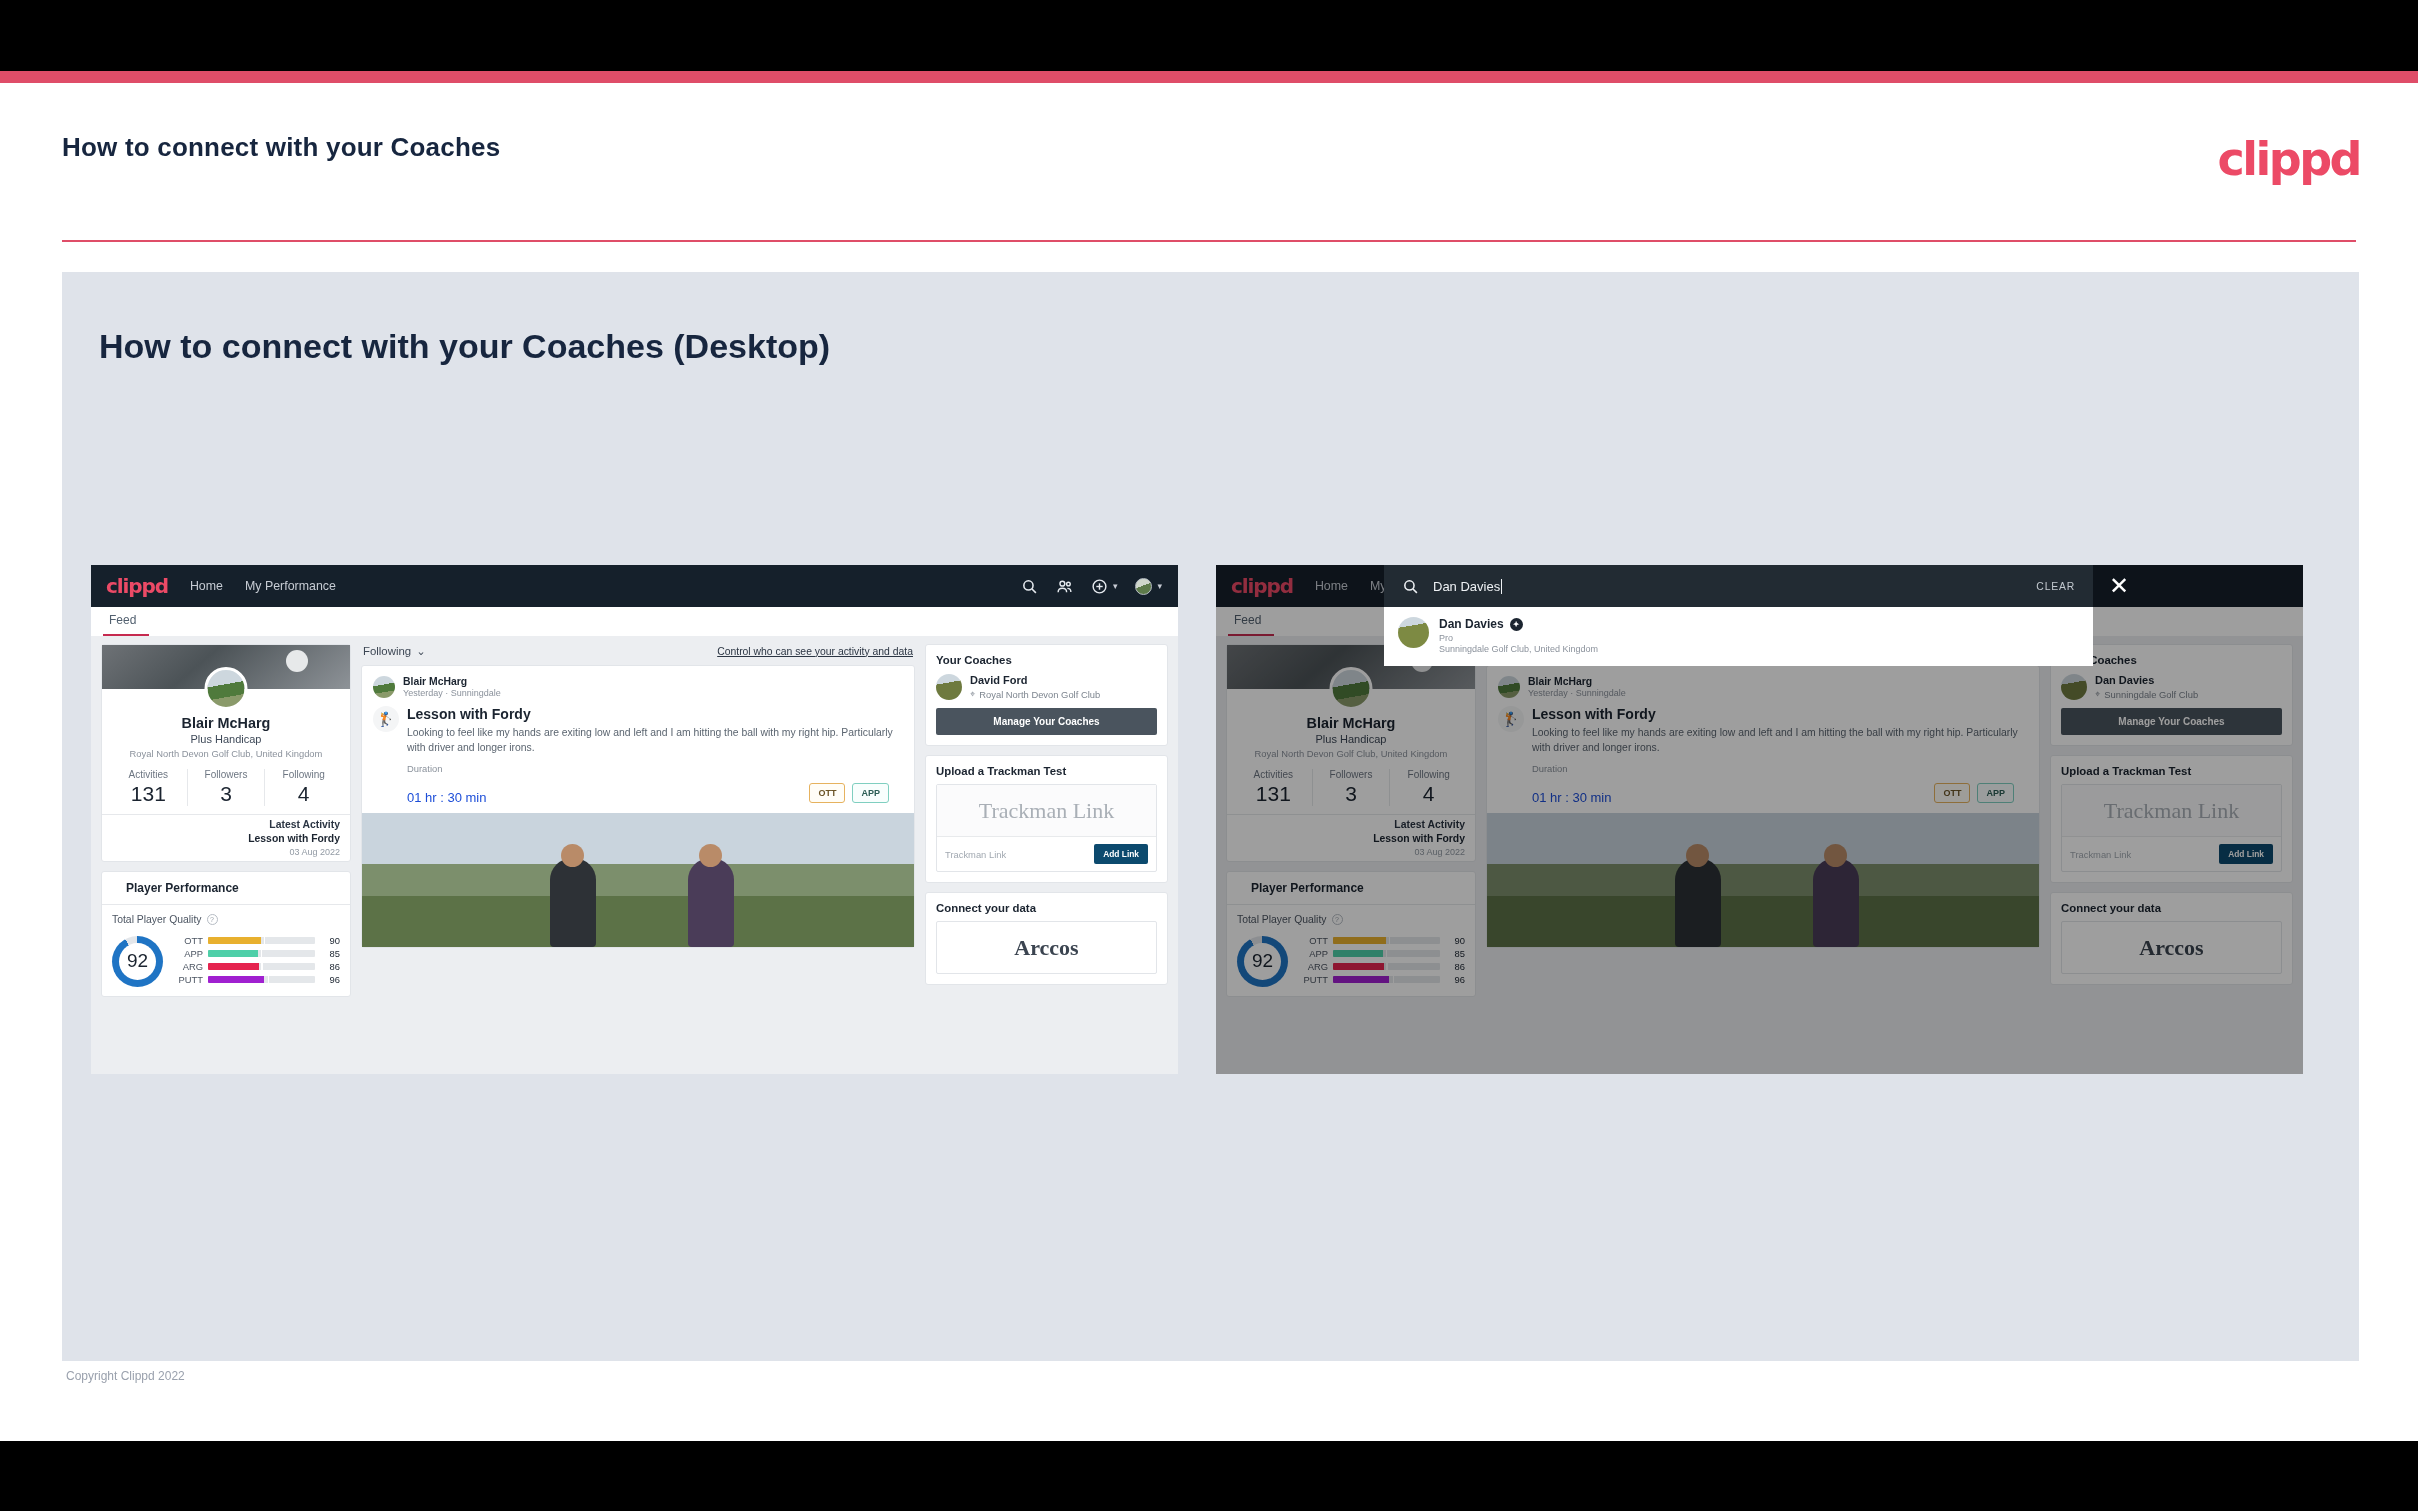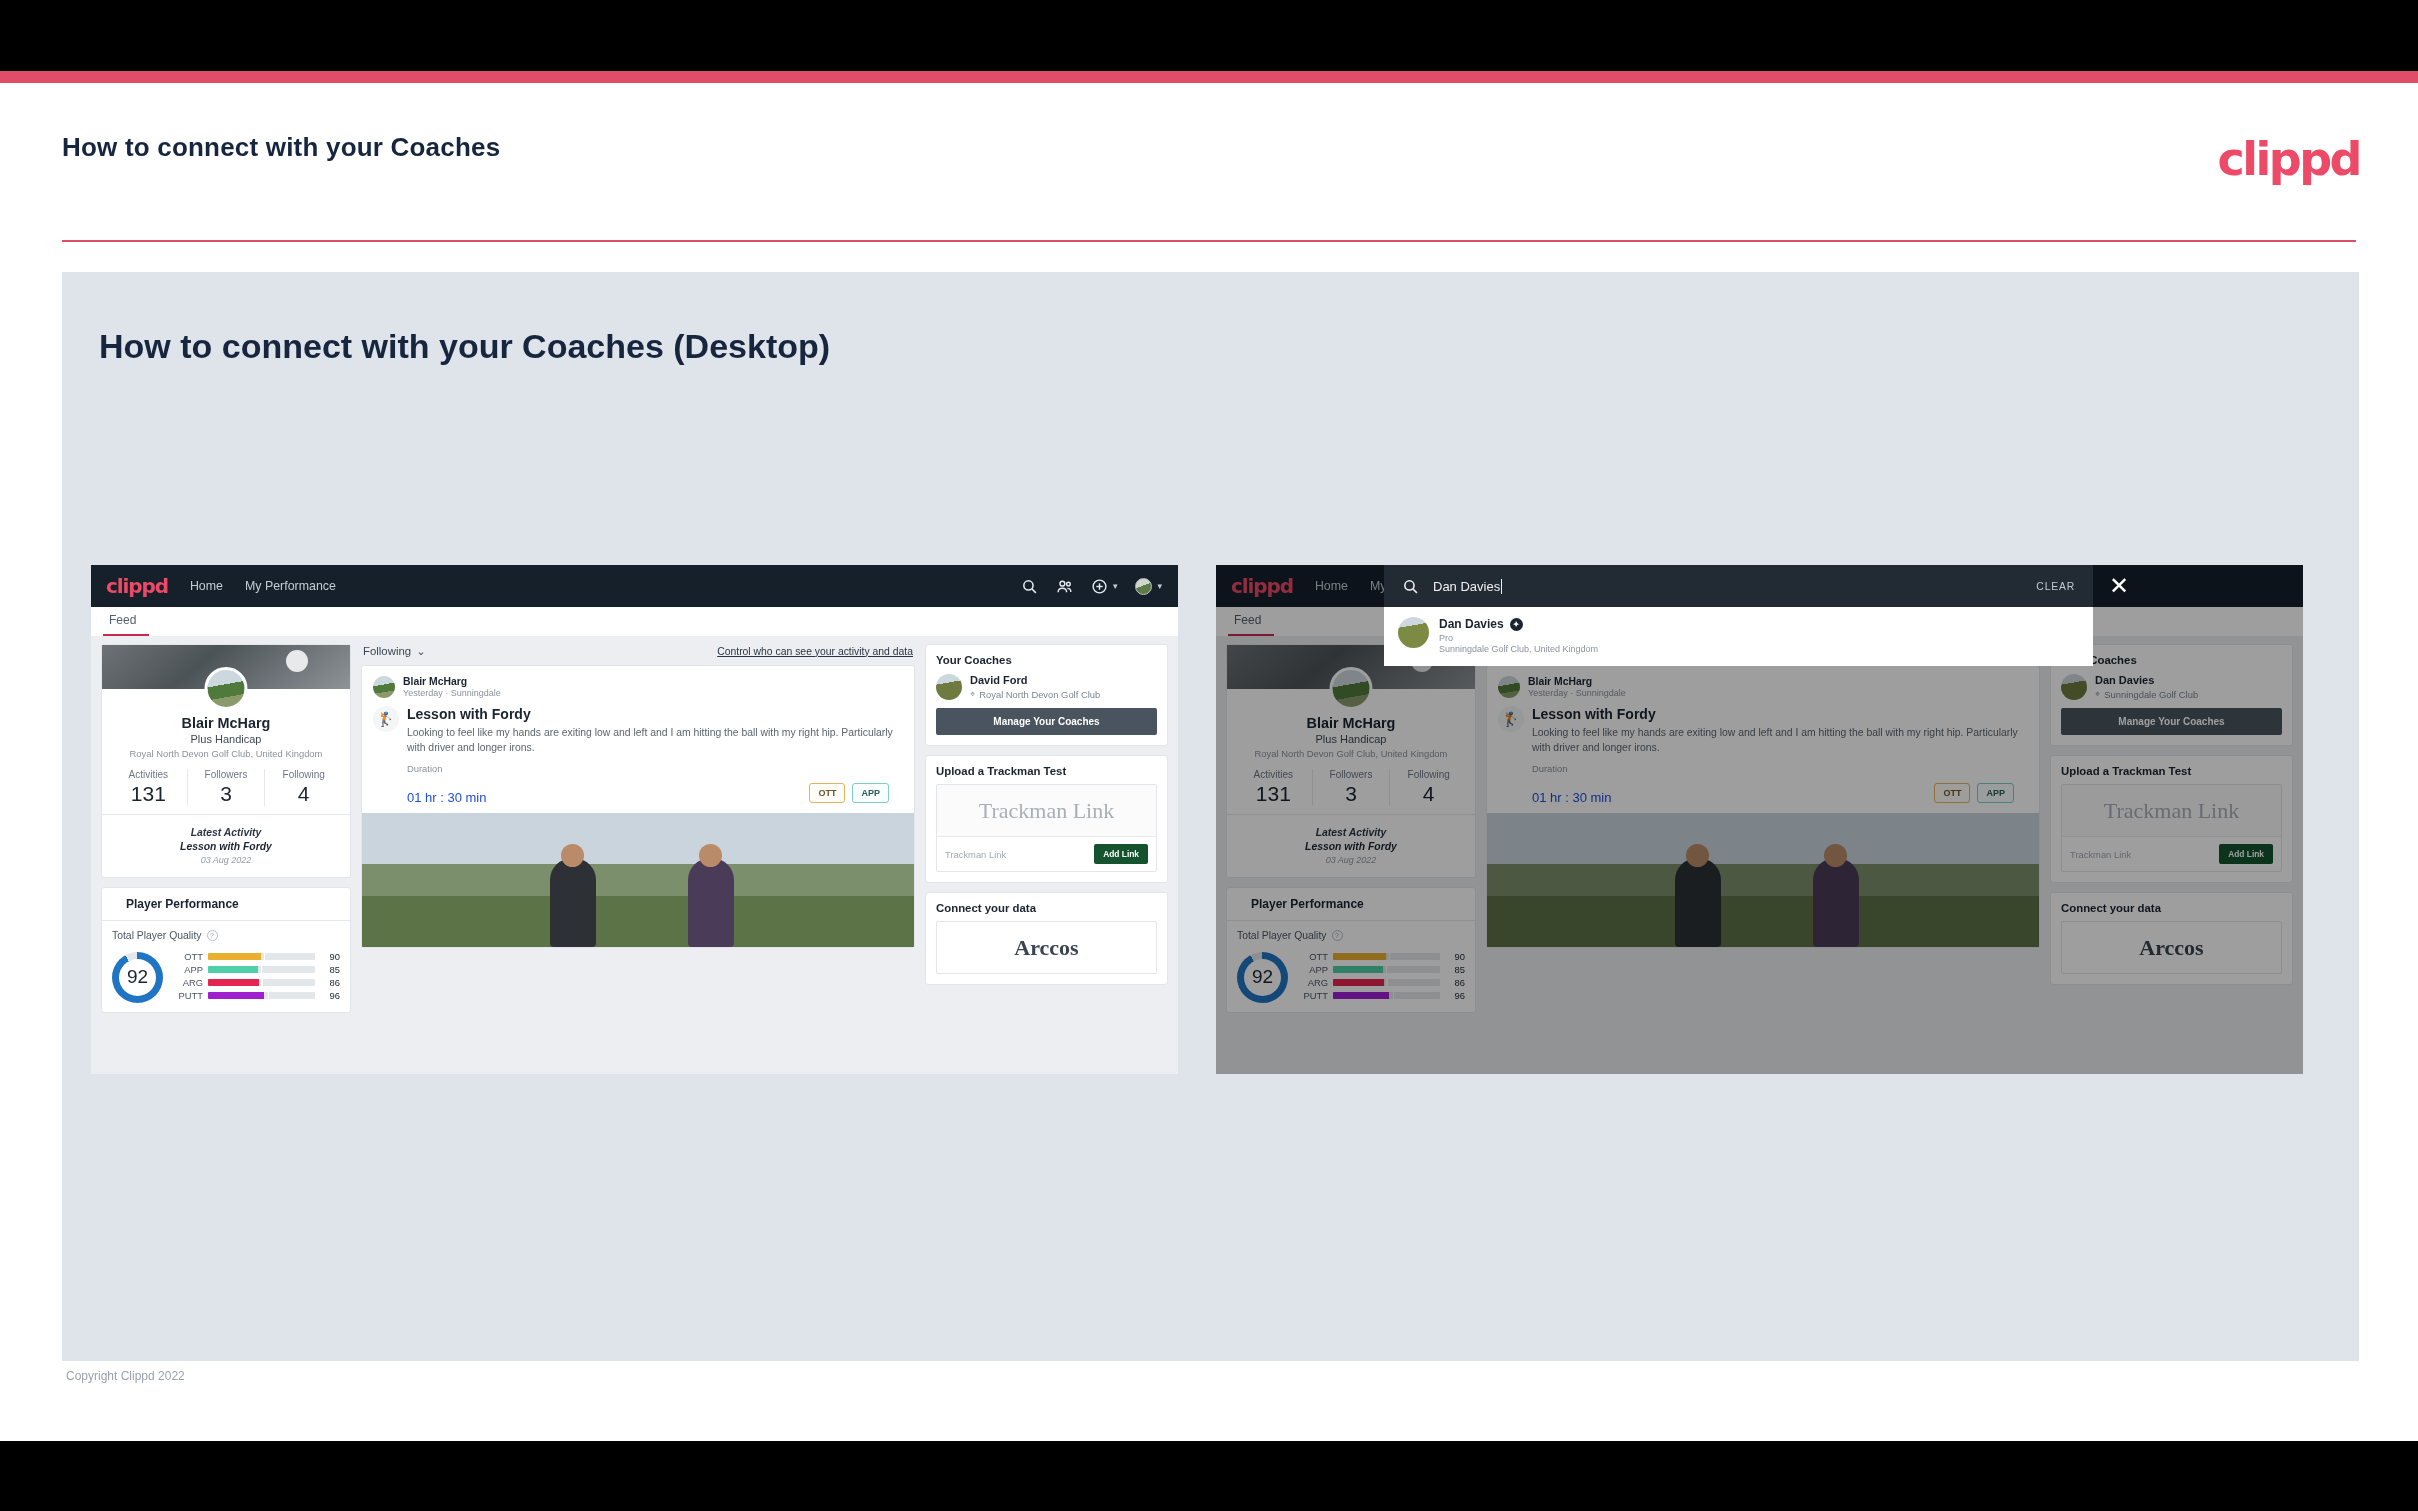--- a/index.html
+++ b/index.html
@@ -60,21 +60,21 @@
          background:linear-gradient(170deg,#cdd7de 0 40%,#4f7a3c 40% 70%, #8a9a6a 70% 100%); border:3px solid #fff; }
   .p-body { padding:26px 8px 8px; text-align:center; }
   .p-name { font-size:14.4px; font-weight:bold; color:#1b2430; }
   .p-hc   { font-size:11px; color:#3d4857; margin-top:2px; }
   .p-club { font-size:9.4px; color:#8b929c; margin-top:3px; }
   .stats { display:flex; margin-top:10px; }
   .stat { flex:1; text-align:center; border-right:1px solid #e6e8eb; }
   .stat:last-child { border-right:none; }
   .stat-l { font-size:10px; color:#6d7682; }
   .stat-v { font-size:21px; color:#1b2430; margin-top:2px; }
-  .latest { border-top:1px solid #e6e8eb; padding:12px 10px; text-align:center;font-style:italic; }
+  .latest { border-top:1px solid #e6e8eb; padding:4px 10px; text-align:right; }
   .lt-l { font-size:10.4px; font-weight:bold; color:#2b3543; }
   .lt-t { font-size:10.4px; font-weight:bold; color:#1b2430; margin-top:3px; }
   .lt-d { font-size:9px; color:#929aa4; margin-top:3px; }
 
   
   .perf { margin-top:9px; }
   .perf-h { padding:9px 24px; font-size:12px; font-weight:bold; color:#1b2430; border-bottom:1px solid #e6e8eb; }
   .perf-b { padding:9px 10px; }
   .tpq { font-size:10.4px; color:#4c5562; display:flex; align-items:center; gap:5px; }
   .qmark { width:11px; height:11px; border-radius:50%; border:1px solid #b6bcc4; font-size:7px; color:#99a0a9; display:inline-flex; align-items:center; justify-content:center; }
@@ -123,21 +123,21 @@
   .coach { display:flex; gap:8px; align-items:center; padding:8px 10px; }
   .coach-av { width:26px; height:26px; border-radius:50%; flex:none;
               background:linear-gradient(170deg,#cdd7de 0 35%,#6e7a3f 35% 100%); }
   .coach-nm { font-size:11px; font-weight:bold; color:#1b2430; }
   .coach-cl { font-size:9.4px; color:#7d858f; margin-top:2px; display:flex; gap:4px; align-items:center;}
   .manage { margin:0 10px 10px; background:#4a545e; color:#fff; font-size:10px; font-weight:bold; text-align:center; padding:8px 0; border-radius:2px; }
   .tm-box { margin:7px 10px 0; border:1px solid #e2e5e9; border-radius:2px; }
   .tm-logo { height:51px; display:flex; align-items:center; justify-content:center; font-family:"Liberation Serif", serif; font-size:22px; color:#a9afb6; background:#fbfbfc; }
   .tm-row { display:flex; align-items:center; justify-content:space-between; padding:7px 8px; border-top:1px solid #e8eaec; }
   .tm-ph { font-size:9.4px; color:#a2a9b1; }
-  .add-link { background:#14532d; color:#fff; font-size:8.4px; font-weight:bold; padding:5px 9px; border-radius:2px; }
+  .add-link { background:#0c4a6e; color:#fff; font-size:8.4px; font-weight:bold; padding:5px 9px; border-radius:2px; }
   .arccos { height:51px; display:flex; align-items:center; justify-content:center; font-family:"Liberation Serif", serif; font-size:22px; font-weight:bold; color:#3b4450; }
 
   
   .scrim { position:absolute; inset:0; background:rgba(0,0,0,.38); }
   .srch-bar { position:absolute; left:168px; top:0; width:709px; height:42px; background:#222b33; display:flex; align-items:center; padding:0 18px; }
   .srch-val { color:#eef1f4; font-size:13px; margin-left:14px; }
   .caret { display:inline-block; width:1px; height:15px; background:#eef1f4; vertical-align:-3px; margin-left:1px;}
   .clear { margin-left:auto; color:#c3c9d0; font-size:10.4px; letter-spacing:0.8px; }
   .xbtn { position:absolute; left:893px; top:7px; color:#fff; font-size:24px; line-height:28px; font-weight:300; }
   .srch-drop { position:absolute; left:168px; top:42px; width:709px; background:#fff; padding:10px 14px 12px; }

